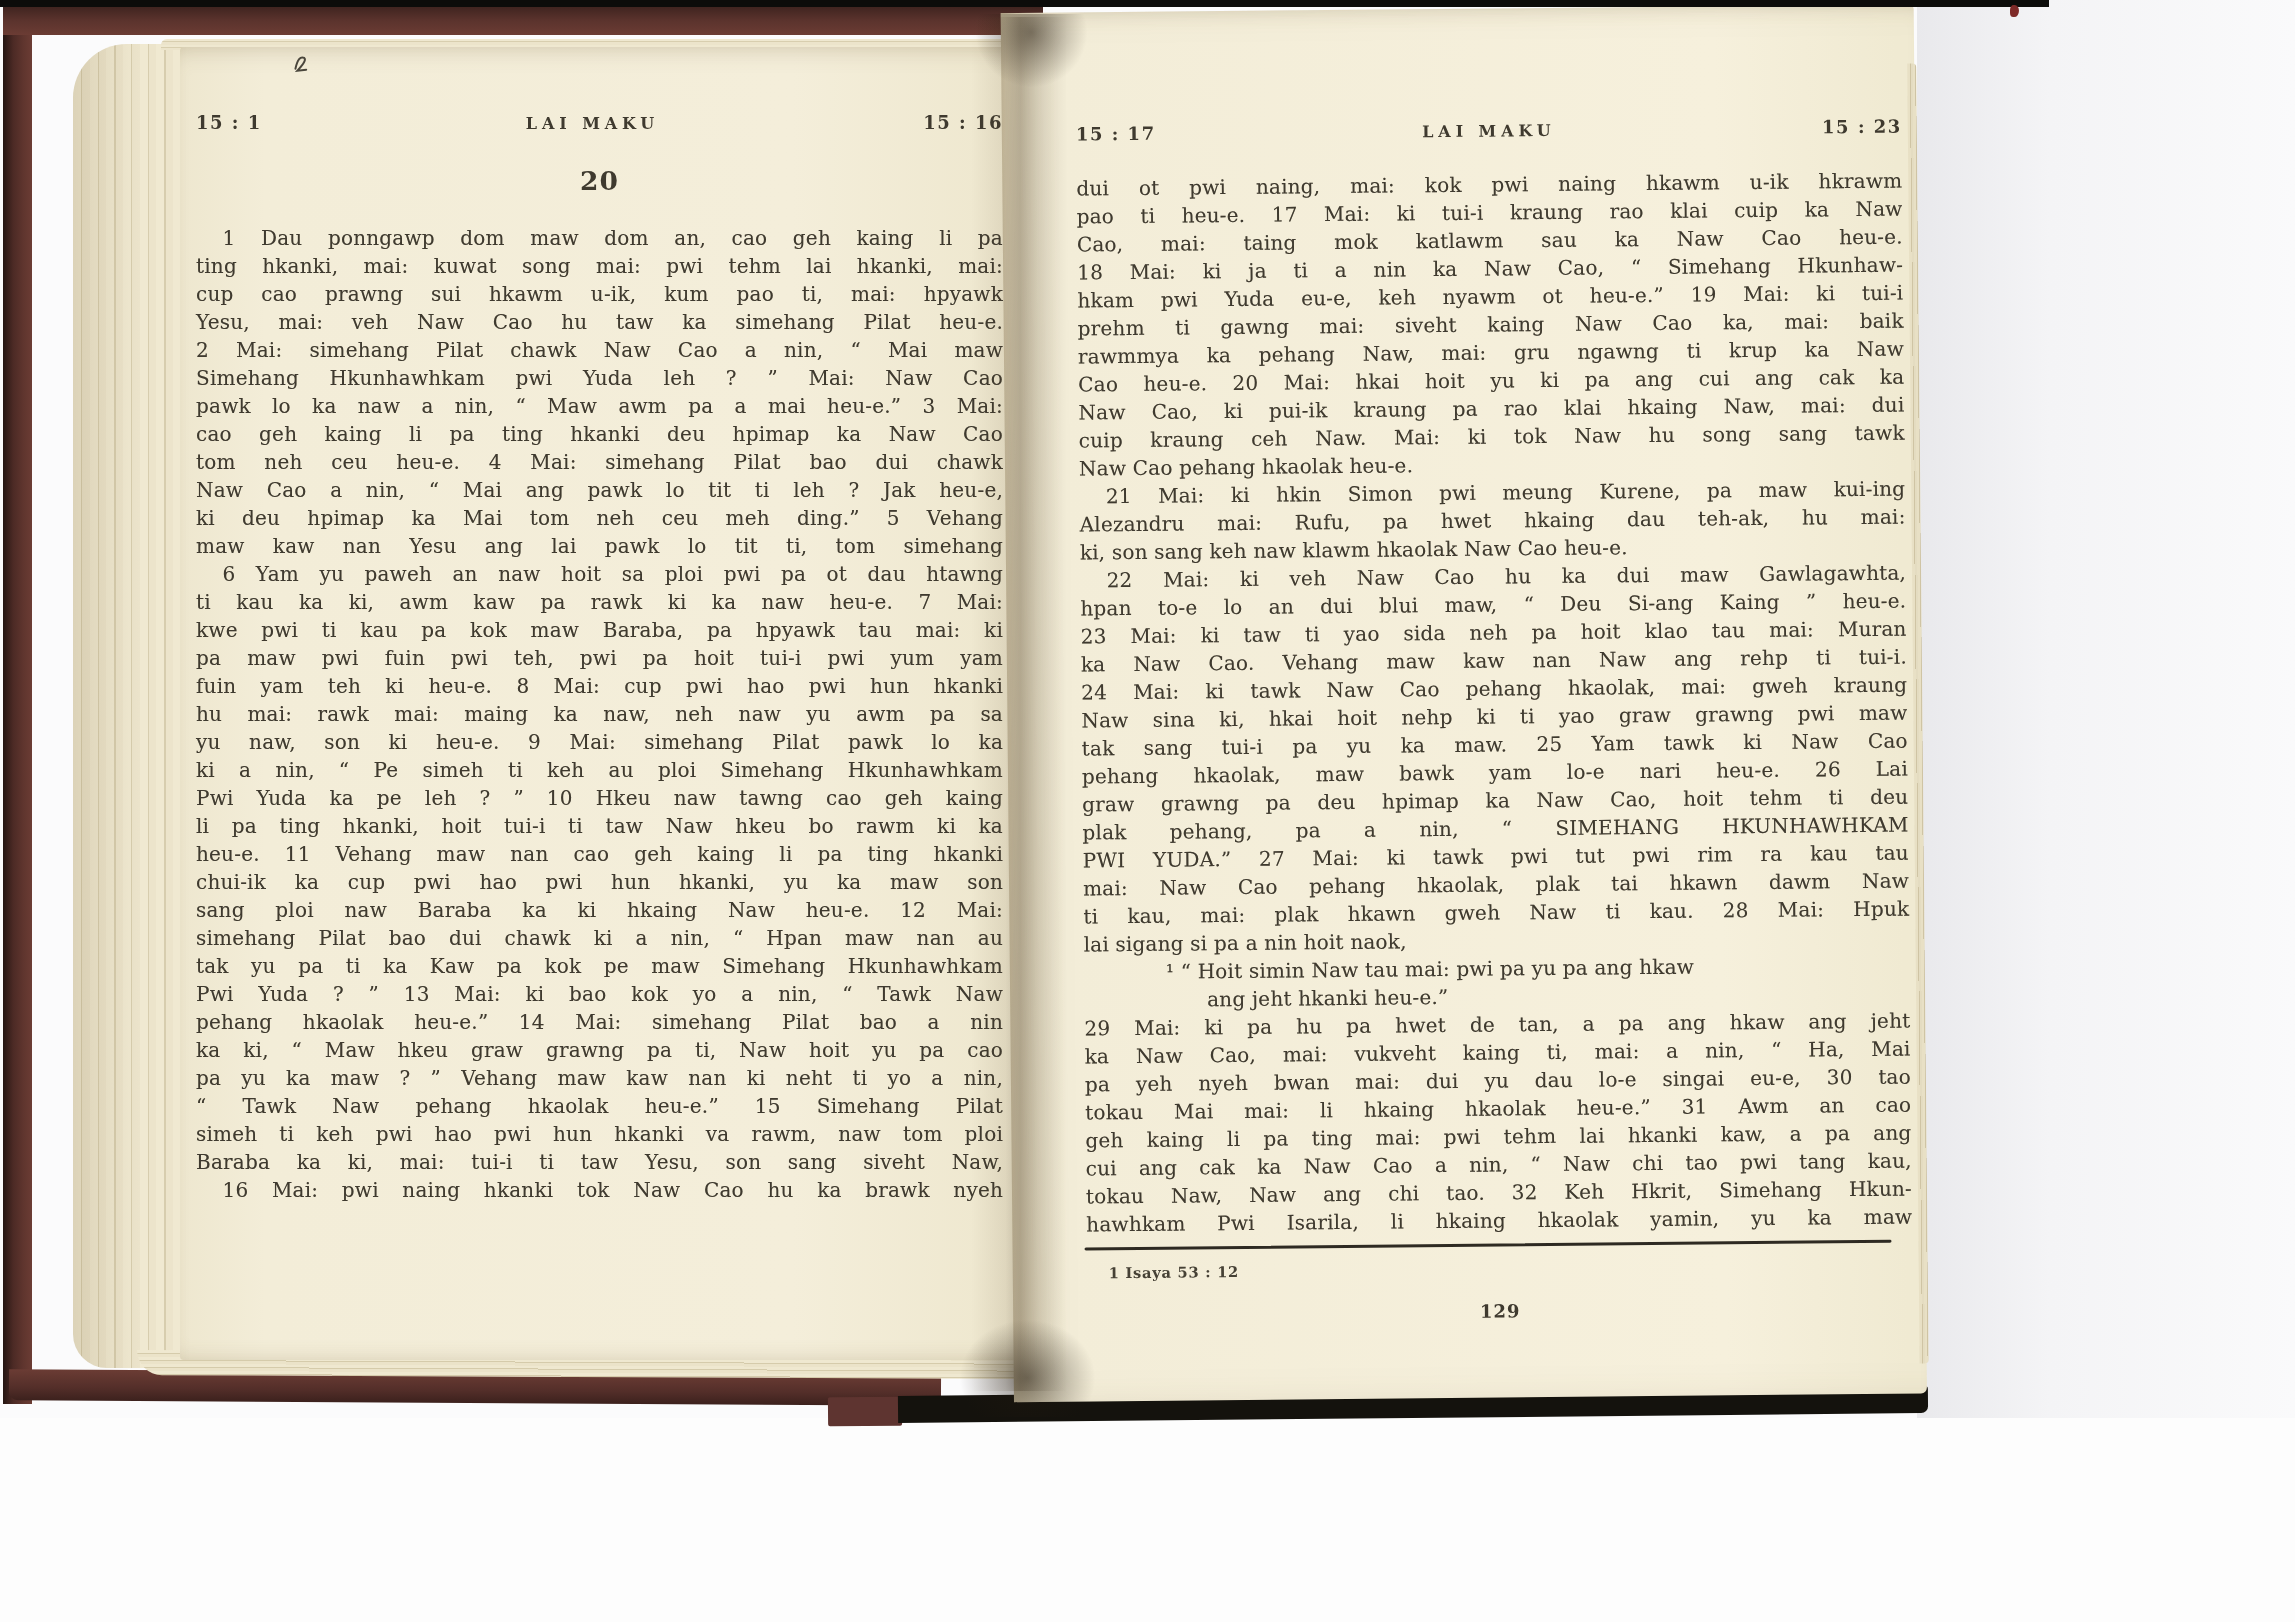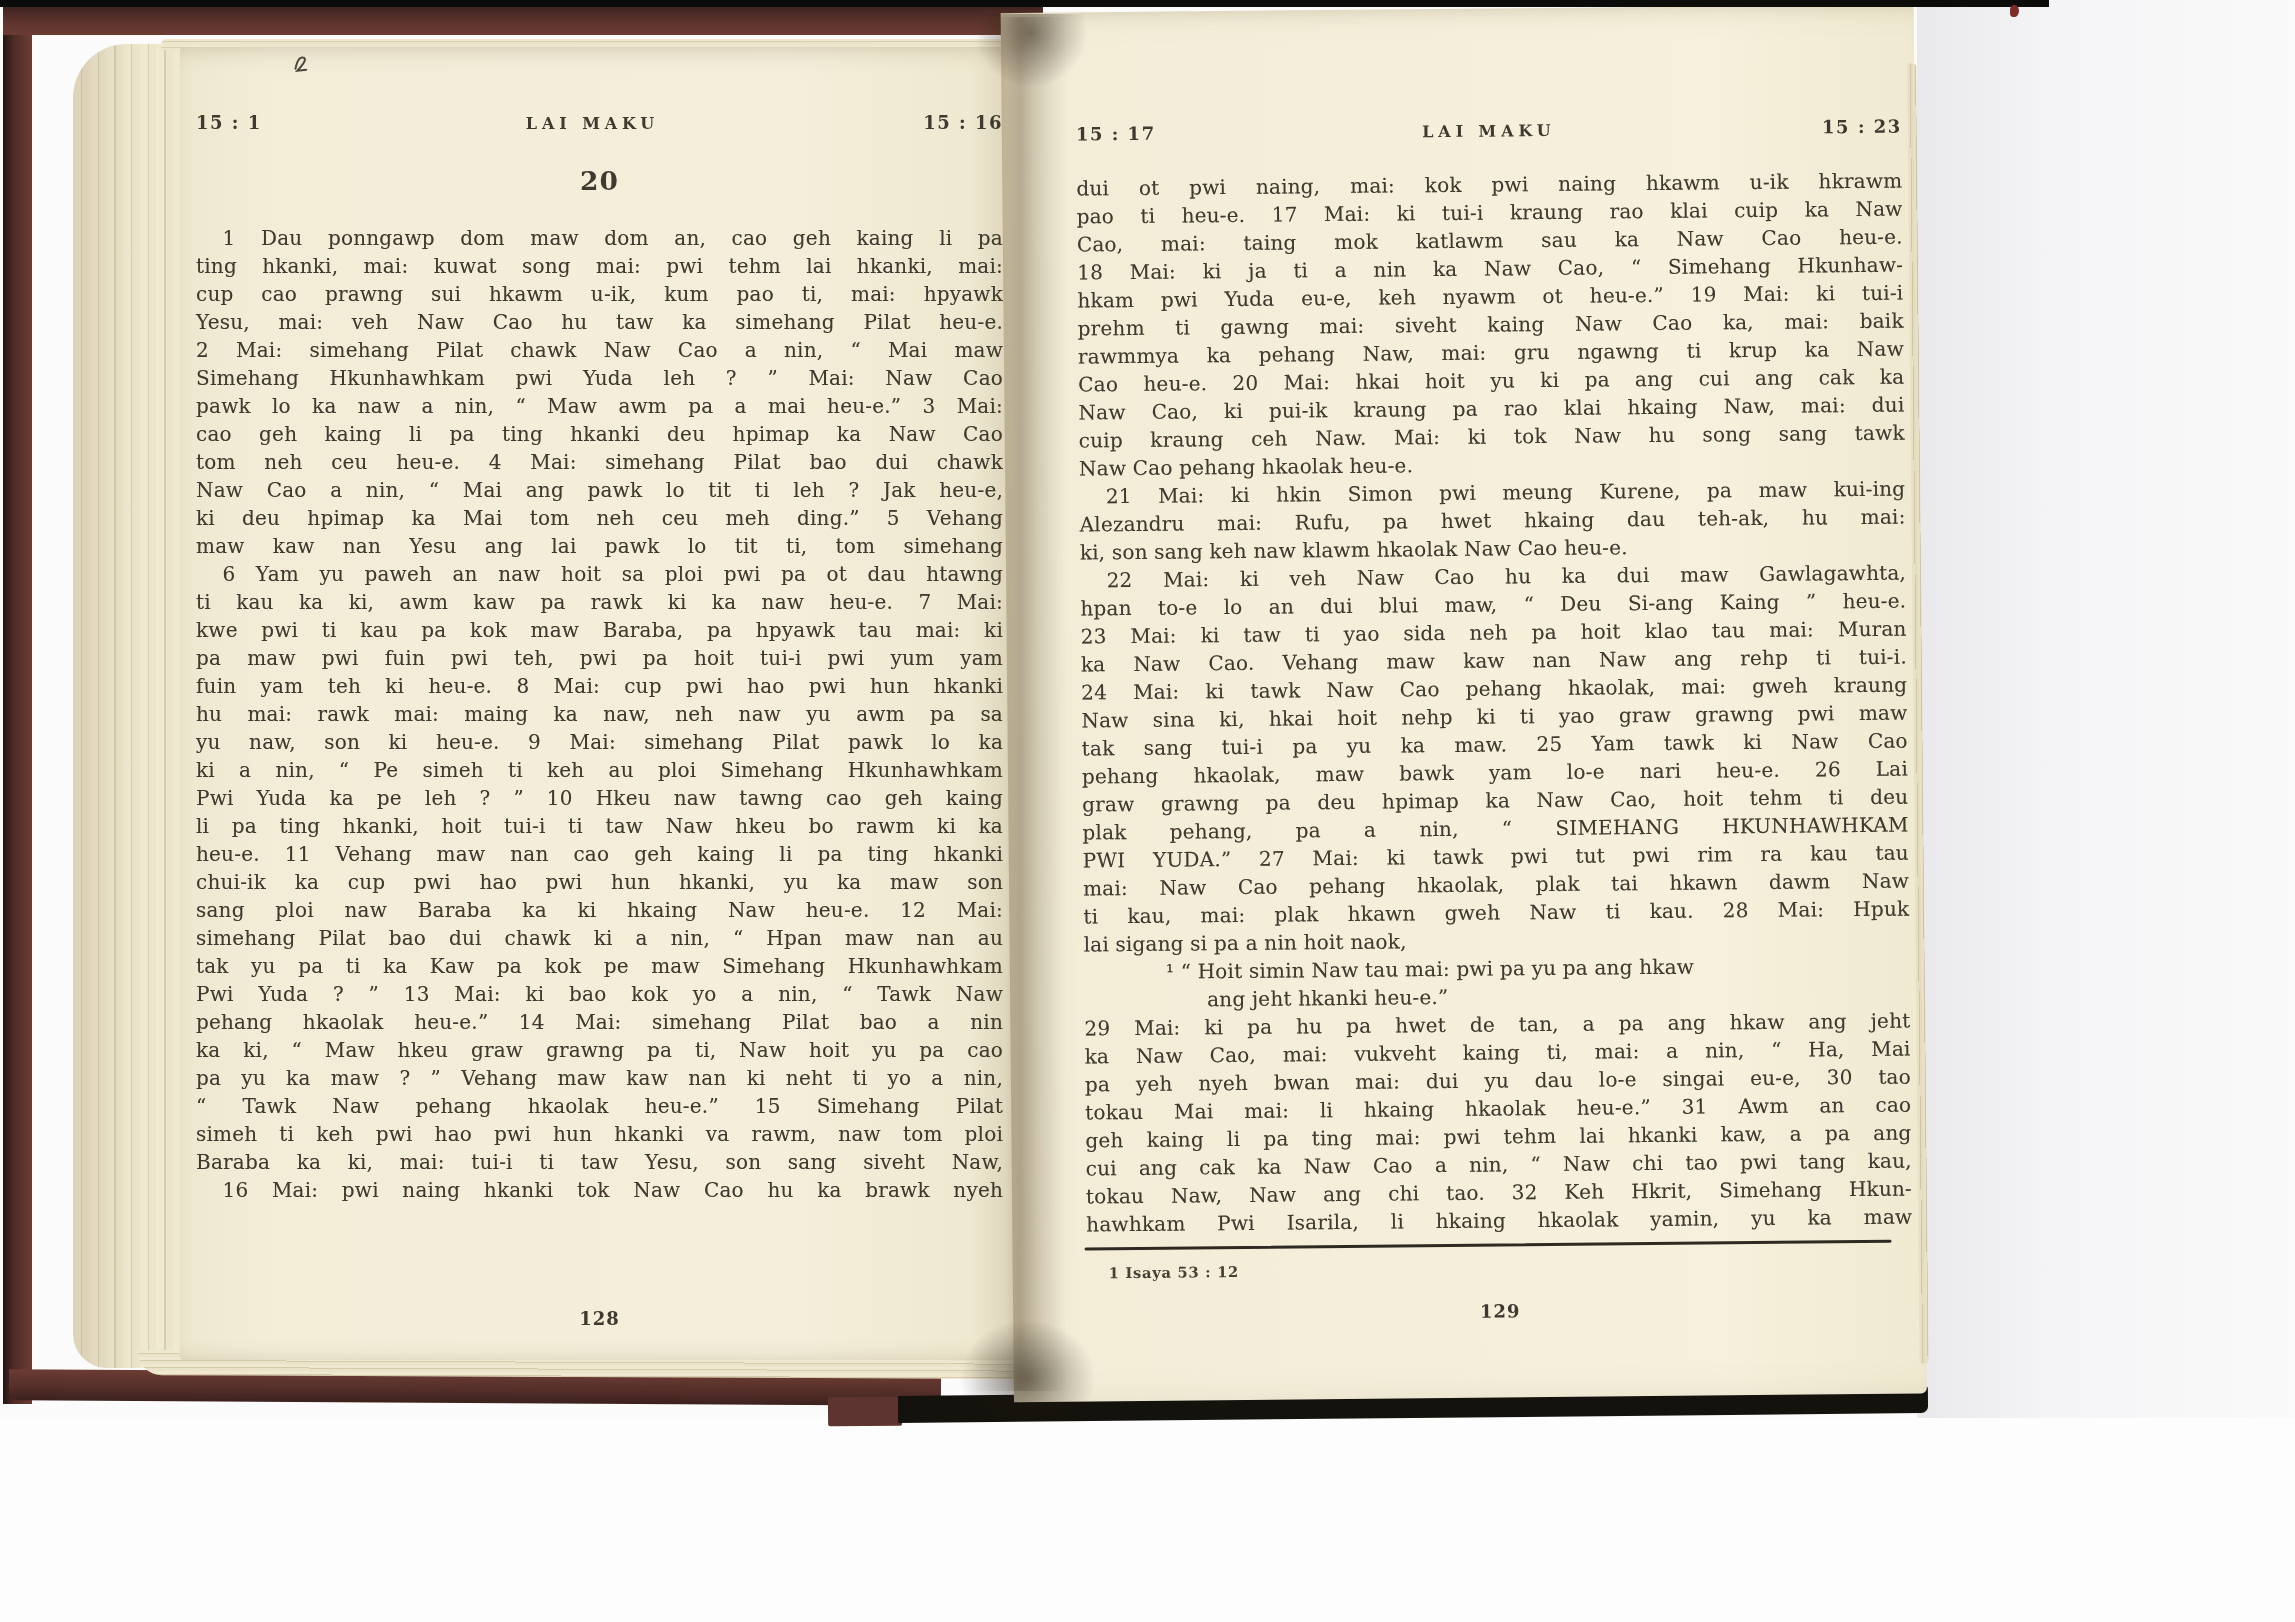--- a/index.html
+++ b/index.html
@@ -147,21 +147,20 @@
         <div class="ln">tak yu pa ti ka Kaw pa kok pe maw Simehang Hkunhawhkam</div>
         <div class="ln">Pwi Yuda ? ” 13 Mai: ki bao kok yo a nin, “ Tawk Naw</div>
         <div class="ln">pehang hkaolak heu-e.” 14 Mai: simehang Pilat bao a nin</div>
         <div class="ln">ka ki, “ Maw hkeu graw grawng pa ti, Naw hoit yu pa cao</div>
         <div class="ln">pa yu ka maw ? ” Vehang maw kaw nan ki neht ti yo a nin,</div>
         <div class="ln">“ Tawk Naw pehang hkaolak heu-e.” 15 Simehang Pilat</div>
         <div class="ln">simeh ti keh pwi hao pwi hun hkanki va rawm, naw tom ploi</div>
         <div class="ln">Baraba ka ki, mai: tui-i ti taw Yesu, son sang siveht Naw,</div>
         <div class="ln first">16 Mai: pwi naing hkanki tok Naw Cao hu ka brawk nyeh</div>
       </div>
-    <div class="pl-pagenum">128</div>
   </div>
 
   <div class="page-right">
     <div class="pr-face"></div>
     <div class="pr-stack-right"></div>
     <div class="pr-header">
       <span class="h-ref">15 : 17</span>
       <span class="h-title">LAI MAKU</span>
       <span class="h-ref">15 : 23</span>
     </div>

